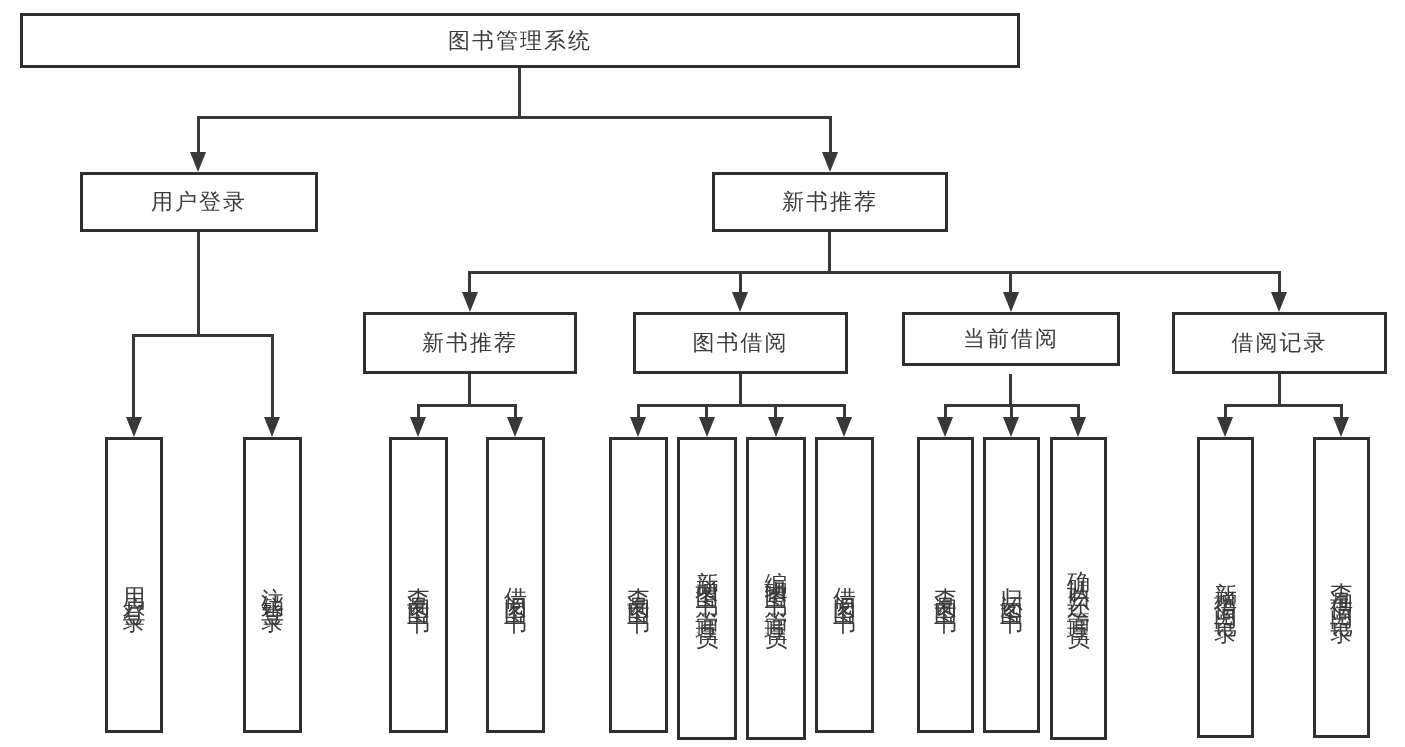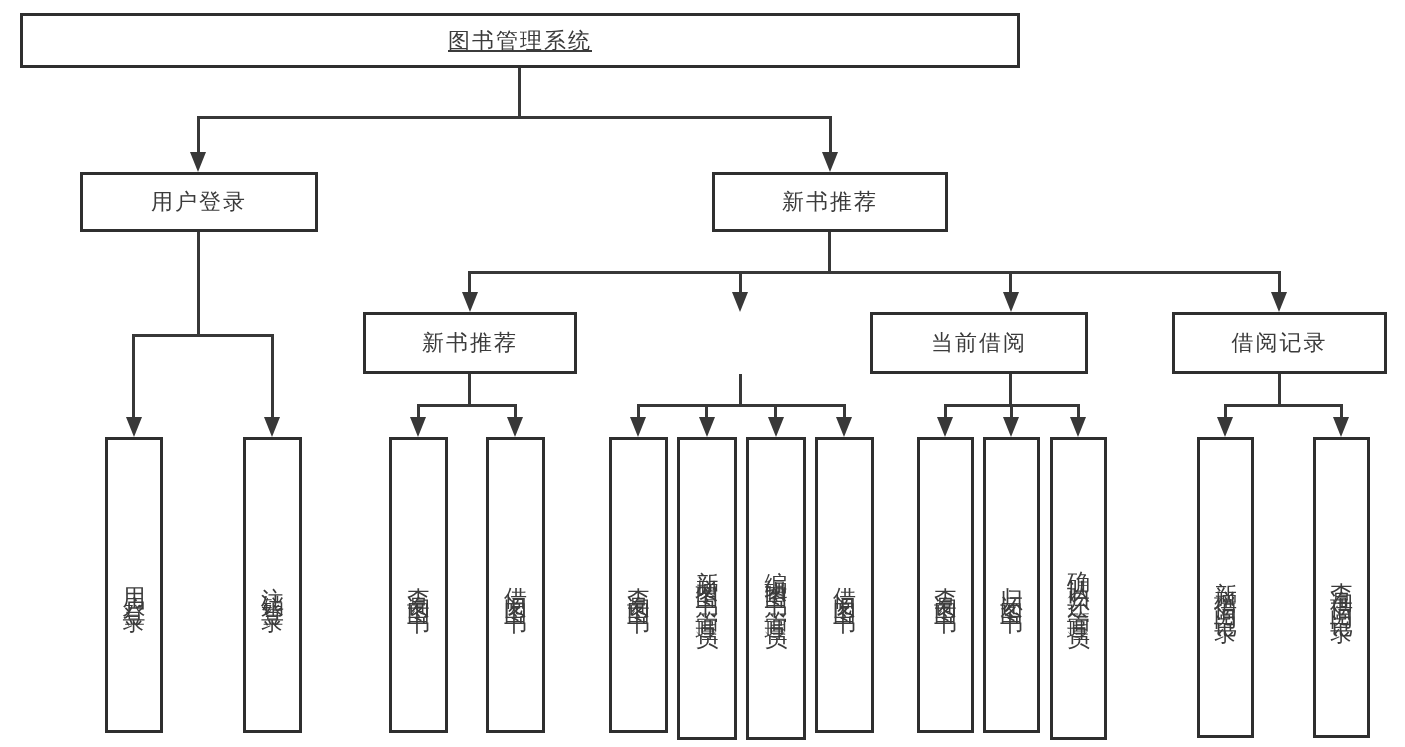--- a/index.html
+++ b/index.html
@@ -27,21 +27,21 @@
     position:absolute;left:1183px;top:712px;width:215px;
     font-size:21px;color:#b4b8bb;white-space:nowrap;z-index:10;
     font-family:"Liberation Sans", sans-serif;
   }
 </style>
 </head>
 <body>
 
 <div id="canvas">
 
-  <div class="node h-node" style="left:20px;top:13px;width:1000px;height:55px;text-decoration:underline;">
+  <div class="node h-node" style="left:20px;top:13px;width:1000px;height:55px;">
     <span>图书管理系统</span>
   </div>
 
   <div class="vline" style="left:518px;top:68px;height:50px;"></div>
   <div class="hline" style="left:197px;top:116px;width:634px;"></div>
   <div class="vline" style="left:197px;top:116px;height:38px;"></div>
   <div class="arrow" style="left:190px;top:152px;"></div>
   <div class="vline" style="left:829px;top:116px;height:38px;"></div>
   <div class="arrow" style="left:822px;top:152px;"></div>
 
@@ -66,21 +66,24 @@
   <div class="vline" style="left:739px;top:271px;height:23px;"></div>
   <div class="arrow" style="left:732px;top:292px;"></div>
   <div class="vline" style="left:1009px;top:271px;height:23px;"></div>
   <div class="arrow" style="left:1003px;top:292px;"></div>
   <div class="vline" style="left:1278px;top:271px;height:23px;"></div>
   <div class="arrow" style="left:1271px;top:292px;"></div>
 
   <div class="node h-node" style="left:363px;top:312px;width:214px;height:62px;">
     <span>新书推荐</span>
   </div>
-  <div class="node h-node" style="left:870px;top:312px;width:218px;height:62px;">
+  <div class="node h-node" style="left:633px;top:312px;width:215px;height:62px;">
+    <span>图书借阅</span>
+  </div>
+  <div class="node h-node" style="left:902px;top:312px;width:218px;height:54px;">
     <span>当前借阅</span>
   </div>
   <div class="node h-node" style="left:1172px;top:312px;width:215px;height:62px;">
     <span>借阅记录</span>
   </div>
 
   <div class="vline" style="left:468px;top:374px;height:33px;"></div>
   <div class="hline" style="left:417px;top:404px;width:100px;"></div>
   <div class="vline" style="left:417px;top:404px;height:15px;"></div>
   <div class="arrow" style="left:410px;top:417px;"></div>

